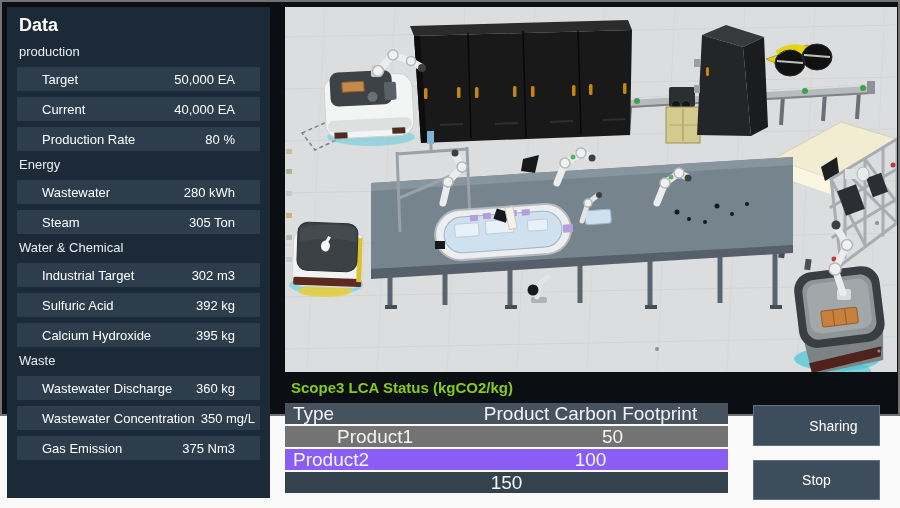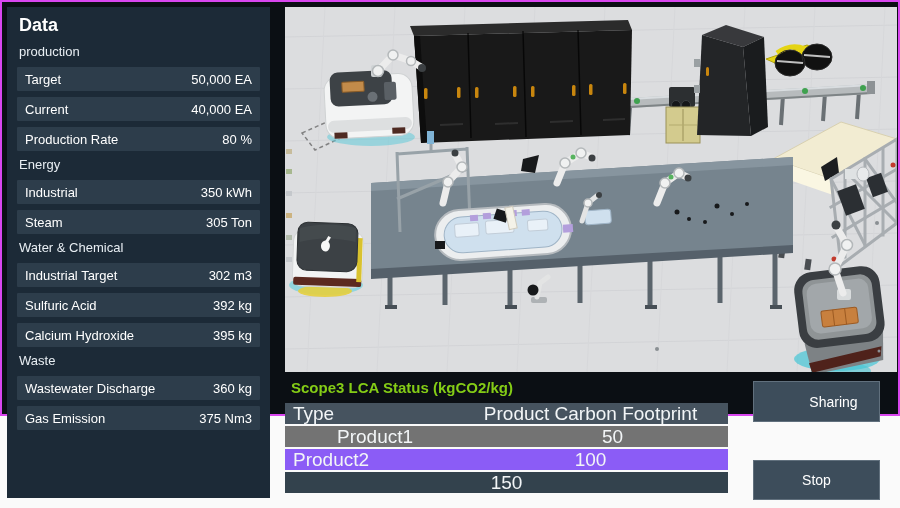--- a/index.html
+++ b/index.html
@@ -1,45 +1,45 @@
 <!DOCTYPE html>
 <html><head>
 <meta charset="utf-8">
 <style>
   html,body{margin:0;padding:0;background:#f4f4f4;}
   body{font-family:"Liberation Sans","DejaVu Sans",sans-serif;}
   .stage{position:relative;width:900px;height:508px;background:#fafafa;overflow:hidden;}
   .app{position:absolute;left:0;top:0;width:900px;height:416px;background:#0b0f14;
-       box-sizing:border-box;border:2px solid #d946ef;}
+       box-sizing:border-box;border:2px solid #737373;}
   
   .sidebar{position:absolute;left:5px;top:5px;width:263px;height:491px;background:#1c2a37;
            box-sizing:border-box;padding:6px 10px;color:#fff;}
   .sb-title{font-size:18px;font-weight:bold;margin:2px 0 8px 2px;}
   .sb-header{font-size:13px;color:#e8eef3;margin:5px 0 7px 2px;line-height:16px;}
   .sb-row{display:flex;justify-content:space-between;align-items:center;background:#2d3d4b;
-          height:24px;padding:0 8px;margin-bottom:6px;font-size:13px;border-radius:1px;}
+          height:24px;padding:0 25px;margin-bottom:6px;font-size:13px;border-radius:1px;}
   .sb-row .lbl{white-space:nowrap;}
   .sb-row .val{white-space:nowrap;margin-left:6px;}
   
   .viewport{position:absolute;left:283px;top:5px;width:612px;height:365px;background:#dcdddf;overflow:hidden;}
   
   .lca-title{position:absolute;left:289px;top:377px;font-size:15px;font-weight:bold;color:#84cc16;}
   .lca-table{position:absolute;left:283px;top:401px;width:443px;}
   .t-row{display:flex;align-items:center;height:21px;margin-bottom:2px;font-size:19px;color:#f2f5f7;}
   .t-row .c1{flex:0 0 160px;padding-left:8px;}
   .t-row .c2{flex:1;text-align:center;}
   .t-head{background:#46535f;}
   .t-r0{background:#737373;padding-left:44px;}
   .t-r1{background:#8b5cf6;}
   .t-r2{background:#33424d;}
   
   .btn{position:absolute;left:751px;width:127px;height:41px;background:#3d4d5b;border:1px solid #61707d;
        color:#fff;font-size:14px;display:flex;align-items:center;justify-content:center;
        box-sizing:border-box;cursor:pointer;font-family:inherit;}
-  .btn-sharing{top:379px;padding-left:40px;}
+  .btn-sharing{top:403px;padding-left:40px;}
   .btn-stop{top:458px;height:40px;}
   
   .armline{stroke:#ececec;stroke-width:7;stroke-linecap:round;fill:none;}
   .armthin{stroke:#e3e4e4;stroke-width:5;stroke-linecap:round;fill:none;}
   .joint{fill:#f0f1f1;stroke:#b4b8ba;stroke-width:1.5;}
   .grip{fill:#3c4043;}
   .cage{stroke:#a8adb1;stroke-width:3;fill:none;stroke-linecap:square;}
 </style>
 </head>
 <body>
@@ -59,22 +59,22 @@
         <span class="lbl">Current</span>
         <span class="val">40,000 EA</span>
       </div>
       <div class="sb-row">
         <span class="lbl">Production Rate</span>
         <span class="val">80 %</span>
       </div>
 
       <div class="sb-header">Energy</div>
       <div class="sb-row">
-        <span class="lbl">Industrial</span>
-        <span class="val">350 kWh</span>
+        <span class="lbl">Wastewater</span>
+        <span class="val">280 kWh</span>
       </div>
       <div class="sb-row">
         <span class="lbl">Steam</span>
         <span class="val">305 Ton</span>
       </div>
 
       <div class="sb-header">Water &amp; Chemical</div>
       <div class="sb-row">
         <span class="lbl">Industrial Target</span>
         <span class="val">302 m3</span>
@@ -85,20 +85,24 @@
       </div>
       <div class="sb-row">
         <span class="lbl">Calcium Hydroxide</span>
         <span class="val">395 kg</span>
       </div>
 
       <div class="sb-header">Waste</div>
       <div class="sb-row">
         <span class="lbl">Wastewater Discharge</span>
         <span class="val">360 kg</span>
+      </div>
+      <div class="sb-row">
+        <span class="lbl">Wastewater Concentration</span>
+        <span class="val">350 mg/L</span>
       </div>
       <div class="sb-row">
         <span class="lbl">Gas Emission</span>
         <span class="val">375 Nm3</span>
       </div>
     </div>
 
     <div class="viewport">
       <svg width="612" height="365" viewBox="0 0 612 365" xmlns="http://www.w3.org/2000/svg">
 

